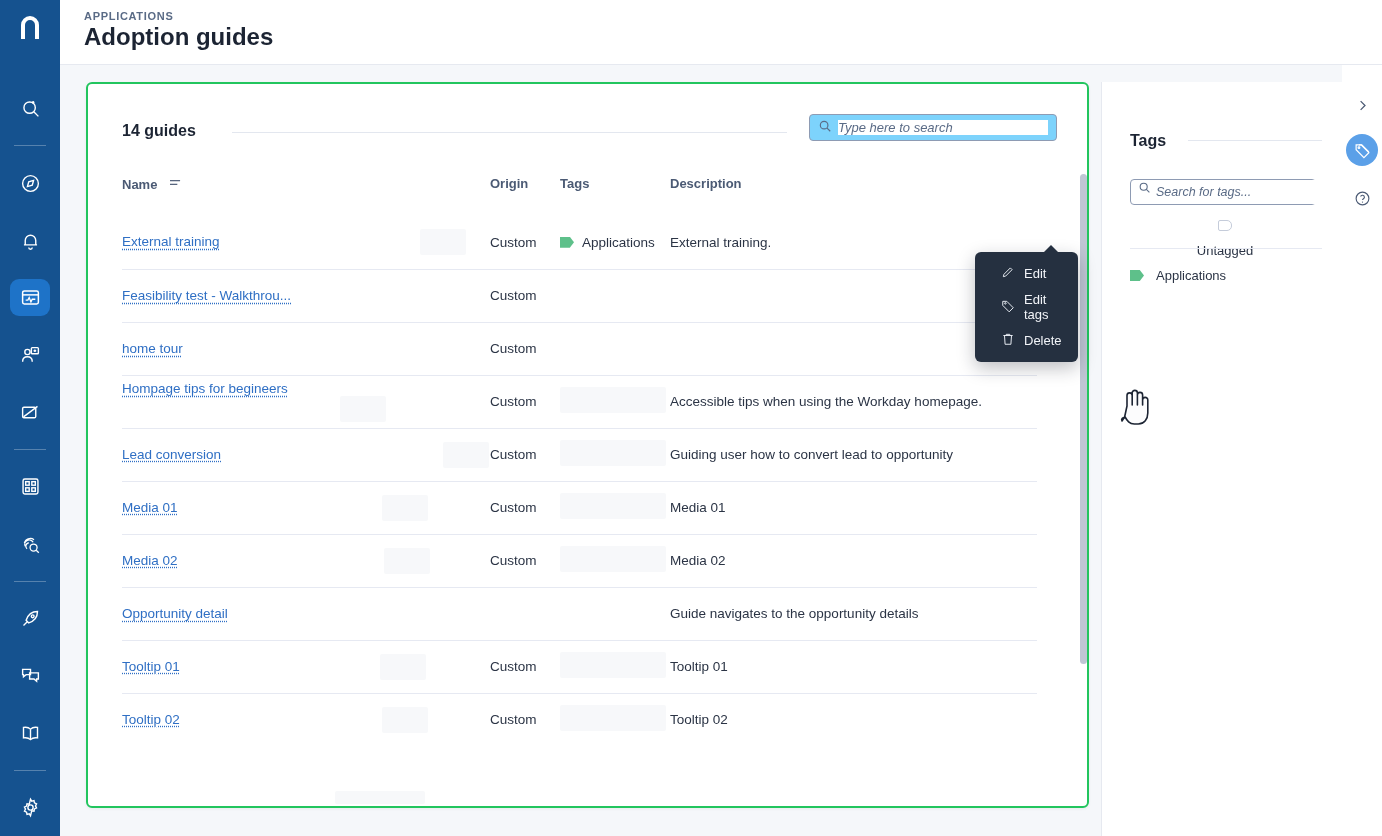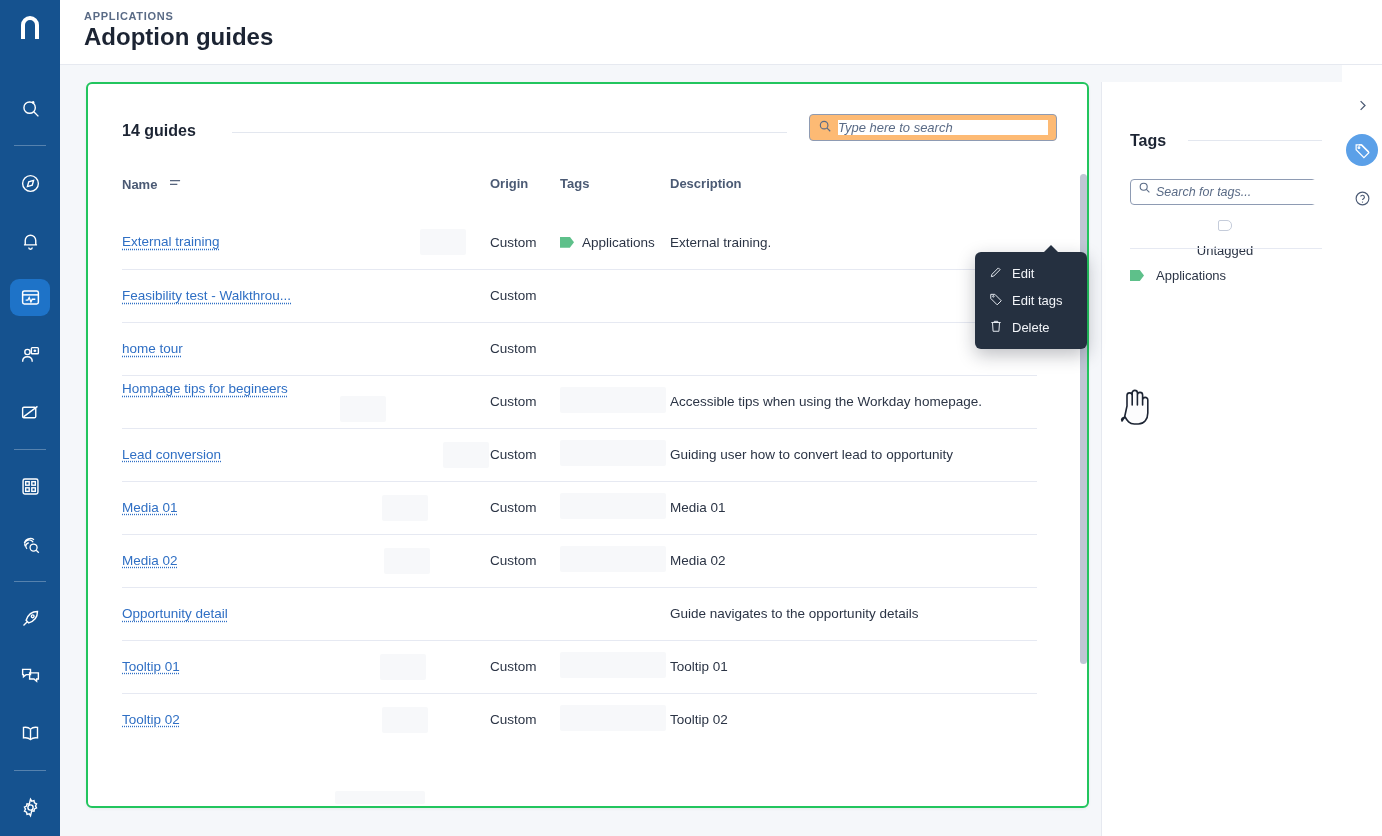--- a/index.html
+++ b/index.html
@@ -79,21 +79,21 @@
   }
   .head-rule {
     position: absolute; left: 110px; right: 270px; top: 18px;
     height: 1px; background: #E3E7EF;
   }
   .search-box {
     position: absolute; right: 0; top: 0;
     width: 248px; height: 27px;
     border: 1px solid #8E9BB3; border-radius: 4px;
     display: flex; align-items: center; padding: 0 8px;
-    background: #fdba74;
+    background: #7dd3fc;
   }
   .search-box input {
     border: 0; outline: 0; flex: 1;
     font-family: "Liberation Sans", sans-serif;
     font-size: 13px; color: #2B3445; margin-left: 6px;
     font-style: normal;
   }
   .search-box input::placeholder { color: #5A6B86; font-style: italic; }
 
   
@@ -156,24 +156,24 @@
   }
   .vscroll-thumb {
     position: absolute; left: 0; top: 0;
     width: 7px; height: 490px;
     background: #BFC6D4; border-radius: 4px;
   }
 
   
   .ctx {
     position: absolute; left: 915px; top: 187px;
-    width: 112px;
+    width: 103px;
     background: #253040;
     border-radius: 6px;
-    padding: 8px 0;
+    padding: 8px 12px;
     box-shadow: 0 6px 18px rgba(20,26,38,0.28);
     z-index: 40;
   }
   .ctx:before {
     content: ""; position: absolute; top: -7px; left: 68px;
     border-left: 8px solid transparent; border-right: 8px solid transparent;
     border-bottom: 8px solid #253040;
   }
   .ctx-item {
     display: flex; align-items: center; gap: 9px;

